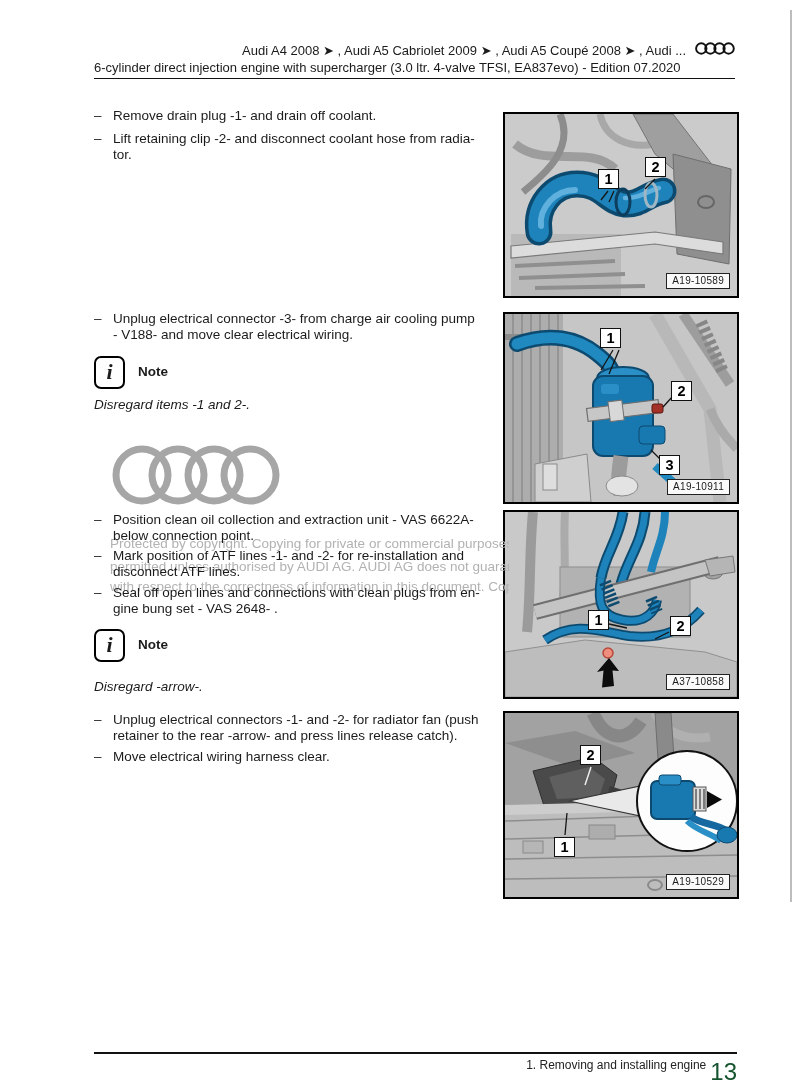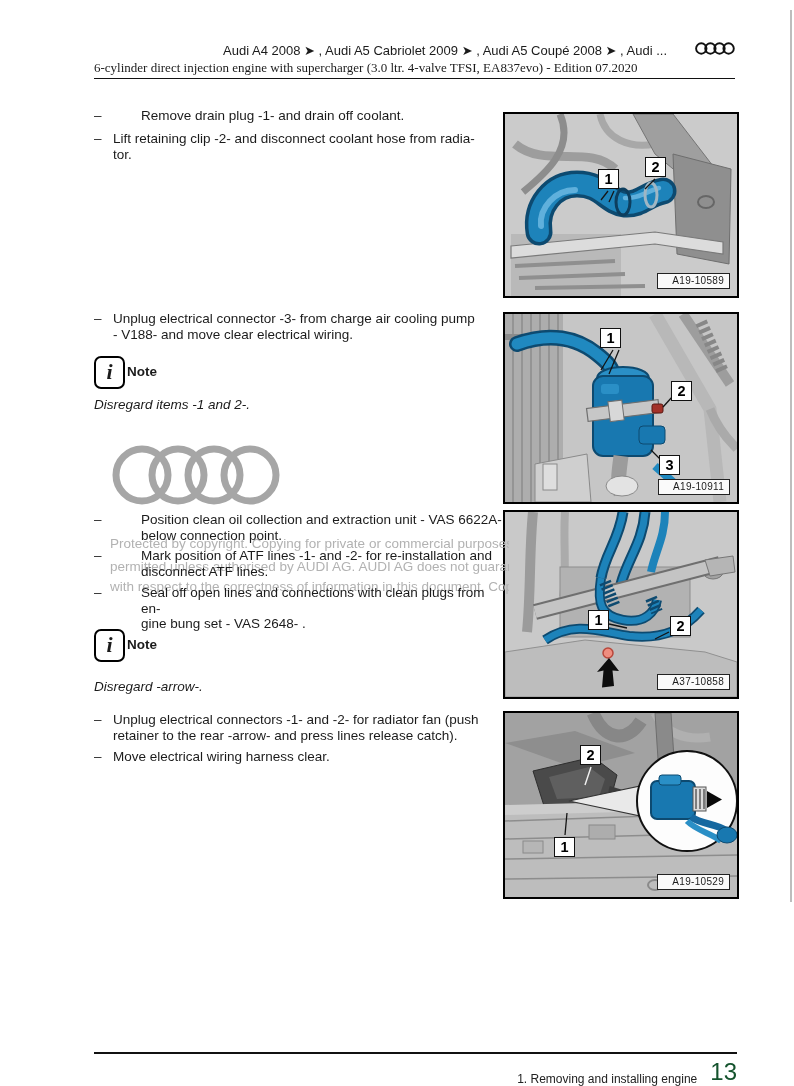--- a/index.html
+++ b/index.html
@@ -10,61 +10,61 @@
     overflow:hidden;
   }
   
   .hdr-line1 {
     position:absolute; left:94px; top:41px; width:641px;
     display:flex; justify-content:flex-end; align-items:center; gap:9px;
     font-size:13px; white-space:nowrap;
   }
   .hdr-line2 {
     position:absolute; left:94px; top:60px; width:641px;
-    font-size:13px; white-space:nowrap;font-family:Liberation Serif, serif;
+    font-size:13px; white-space:nowrap;
   }
   .hdr-rule { position:absolute; left:94px; top:78px; width:641px; height:0; border-top:1.6px solid #111; }
 
   
   .bullet { position:absolute; left:94px; width:412px; display:flex; font-size:13.5px; line-height:15.6px; }
   .bullet .dash { width:19px; flex:0 0 19px; }
   .noteblock { position:absolute; left:94px; display:flex; align-items:flex-start; }
   .note-icon {
     width:31px; height:33px; border:2.2px solid #000; border-radius:7px;
     display:flex; align-items:center; justify-content:center;
     font-family:"Liberation Serif","DejaVu Serif",serif; font-style:italic; font-weight:bold;
     font-size:22px; line-height:1; padding-bottom:2px;
   }
-  .note-word { font-size:13.5px; font-weight:bold; margin-left:2px; margin-top:8px; }
+  .note-word { font-size:13.5px; font-weight:bold; margin-left:13px; margin-top:8px; }
   .italicline { position:absolute; left:94px; font-size:13.5px; font-style:italic; }
 
   
   .wm { position:absolute; left:110px; width:399px; font-size:13.5px; color:#b2b2b2;
         white-space:nowrap; overflow:hidden; z-index:1; }
   .rings-wm { position:absolute; left:112px; top:444px; z-index:1; }
-  .txt { z-index:2;gap:28px; }
+  .txt { z-index:2; }
 
   
   .figure { position:absolute; left:503px; width:236px; border:2px solid #000; background:#cacaca; }
   .figure svg { display:block; }
   .fig-num {
     position:absolute; width:21px; height:20px; background:#fff; border:1.5px solid #111;
     display:flex; align-items:center; justify-content:center;
     font-size:14.5px; font-weight:600; color:#000; z-index:3;
   }
   .ref-box {
     position:absolute; right:7px; bottom:7px; background:#fafafa; border:1.2px solid #222;
-    font-size:10px; padding:1px 5px 2px 14px; letter-spacing:0.3px; z-index:3;
+    font-size:10px; padding:1px 5px 2px 5px; letter-spacing:0.3px; z-index:3;
   }
 
   
   .ftr-rule { position:absolute; left:94px; top:1052px; width:643px; border-top:2px solid #111; }
   .footer-row {
     position:absolute; left:94px; top:1058px; width:643px;
-    display:flex; justify-content:flex-end; align-items:flex-end; gap:13px;
+    display:flex; justify-content:flex-end; align-items:flex-start; gap:4px;
   }
   .ftr-section { font-size:12px; color:#222; }
   .ftr-page { font-size:24px; color:#14532d; }
 
   .page-edge { position:absolute; left:790px; top:10px; width:1.5px; height:892px; background:#bdbdbd; }
 </style>
 </head>
 <body>
 
 <div class="page">

